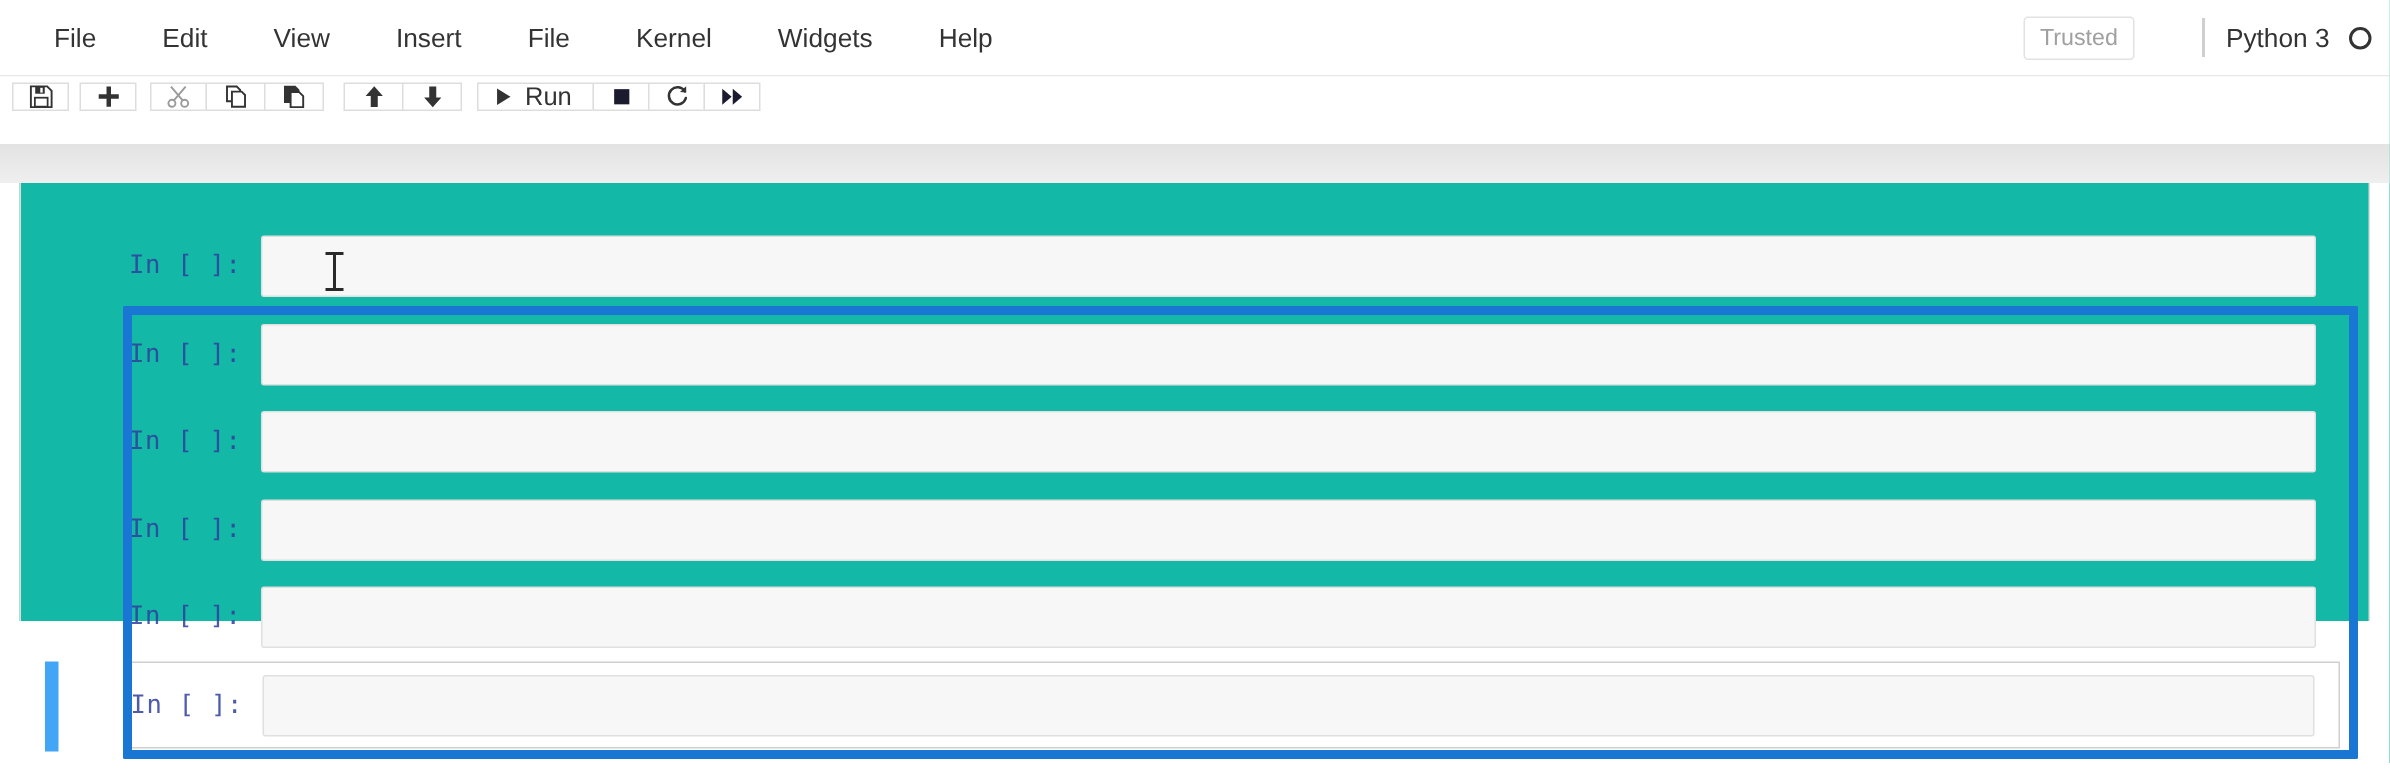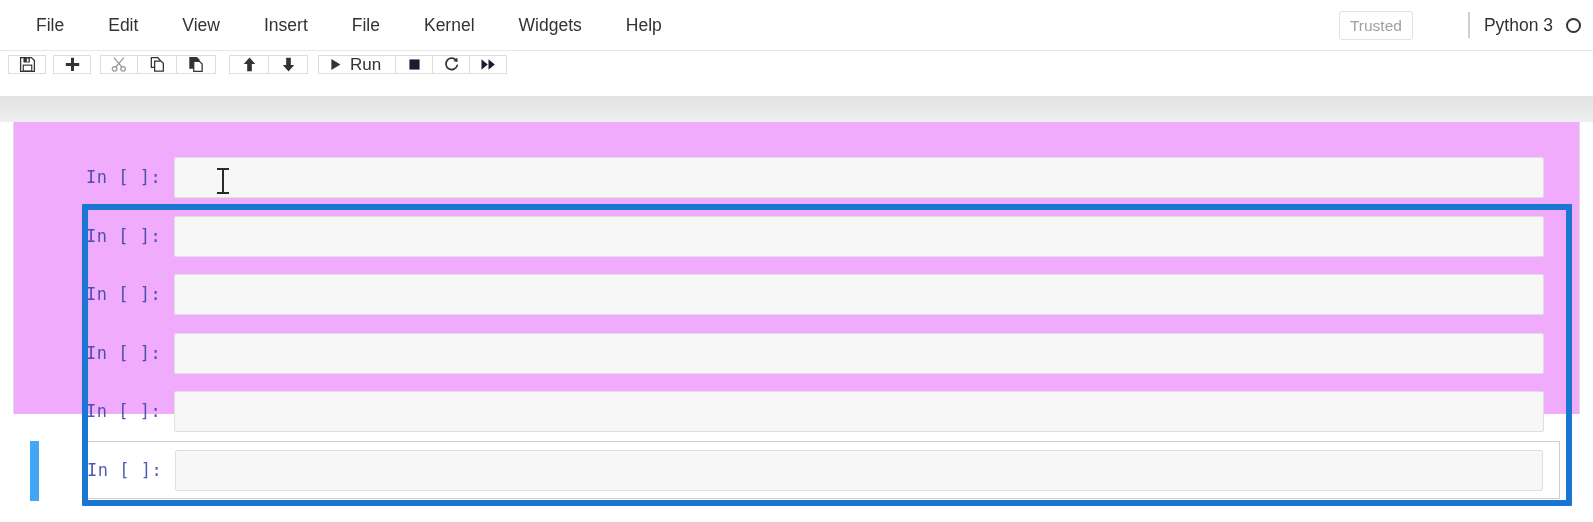--- a/index.html
+++ b/index.html
@@ -42,21 +42,21 @@
     white-space: nowrap;
     font-family: "Liberation Sans", sans-serif;
   }
 
   #menubar-right {
     position: absolute;
     right: 12px; top: 0;
     height: 50px;
     display: flex;
     align-items: center;
-    gap: 12px;
+    gap: 2px;
   }
   #trusted-badge {
     font-size: 15.5px;
     color: #a0a0a0;
     border: 1px solid #e2e2e2;
     border-radius: 3px;
     padding: 4px 10px;
     line-height: 19px;
     background: #ffffff;
     white-space: nowrap;
@@ -179,21 +179,21 @@
     height: 26px;
     background: linear-gradient(to bottom, #e3e3e3 0%, #e8e8e8 45%, #efefef 100%);
   }
 
   
   #notebook-panel {
     position: absolute;
     left: 13px; top: 122px;
     width: 1567px;
     height: 292px;
-    background: #f0abfc;
+    background: #14b8a6;
     border-left: 1px solid #dcdcdc;
     border-right: 1px solid #dcdcdc;
     box-sizing: border-box;
   }
 
   #cells-container {
     position: absolute;
     left: 0; top: 0;
     width: 100%;
   }

